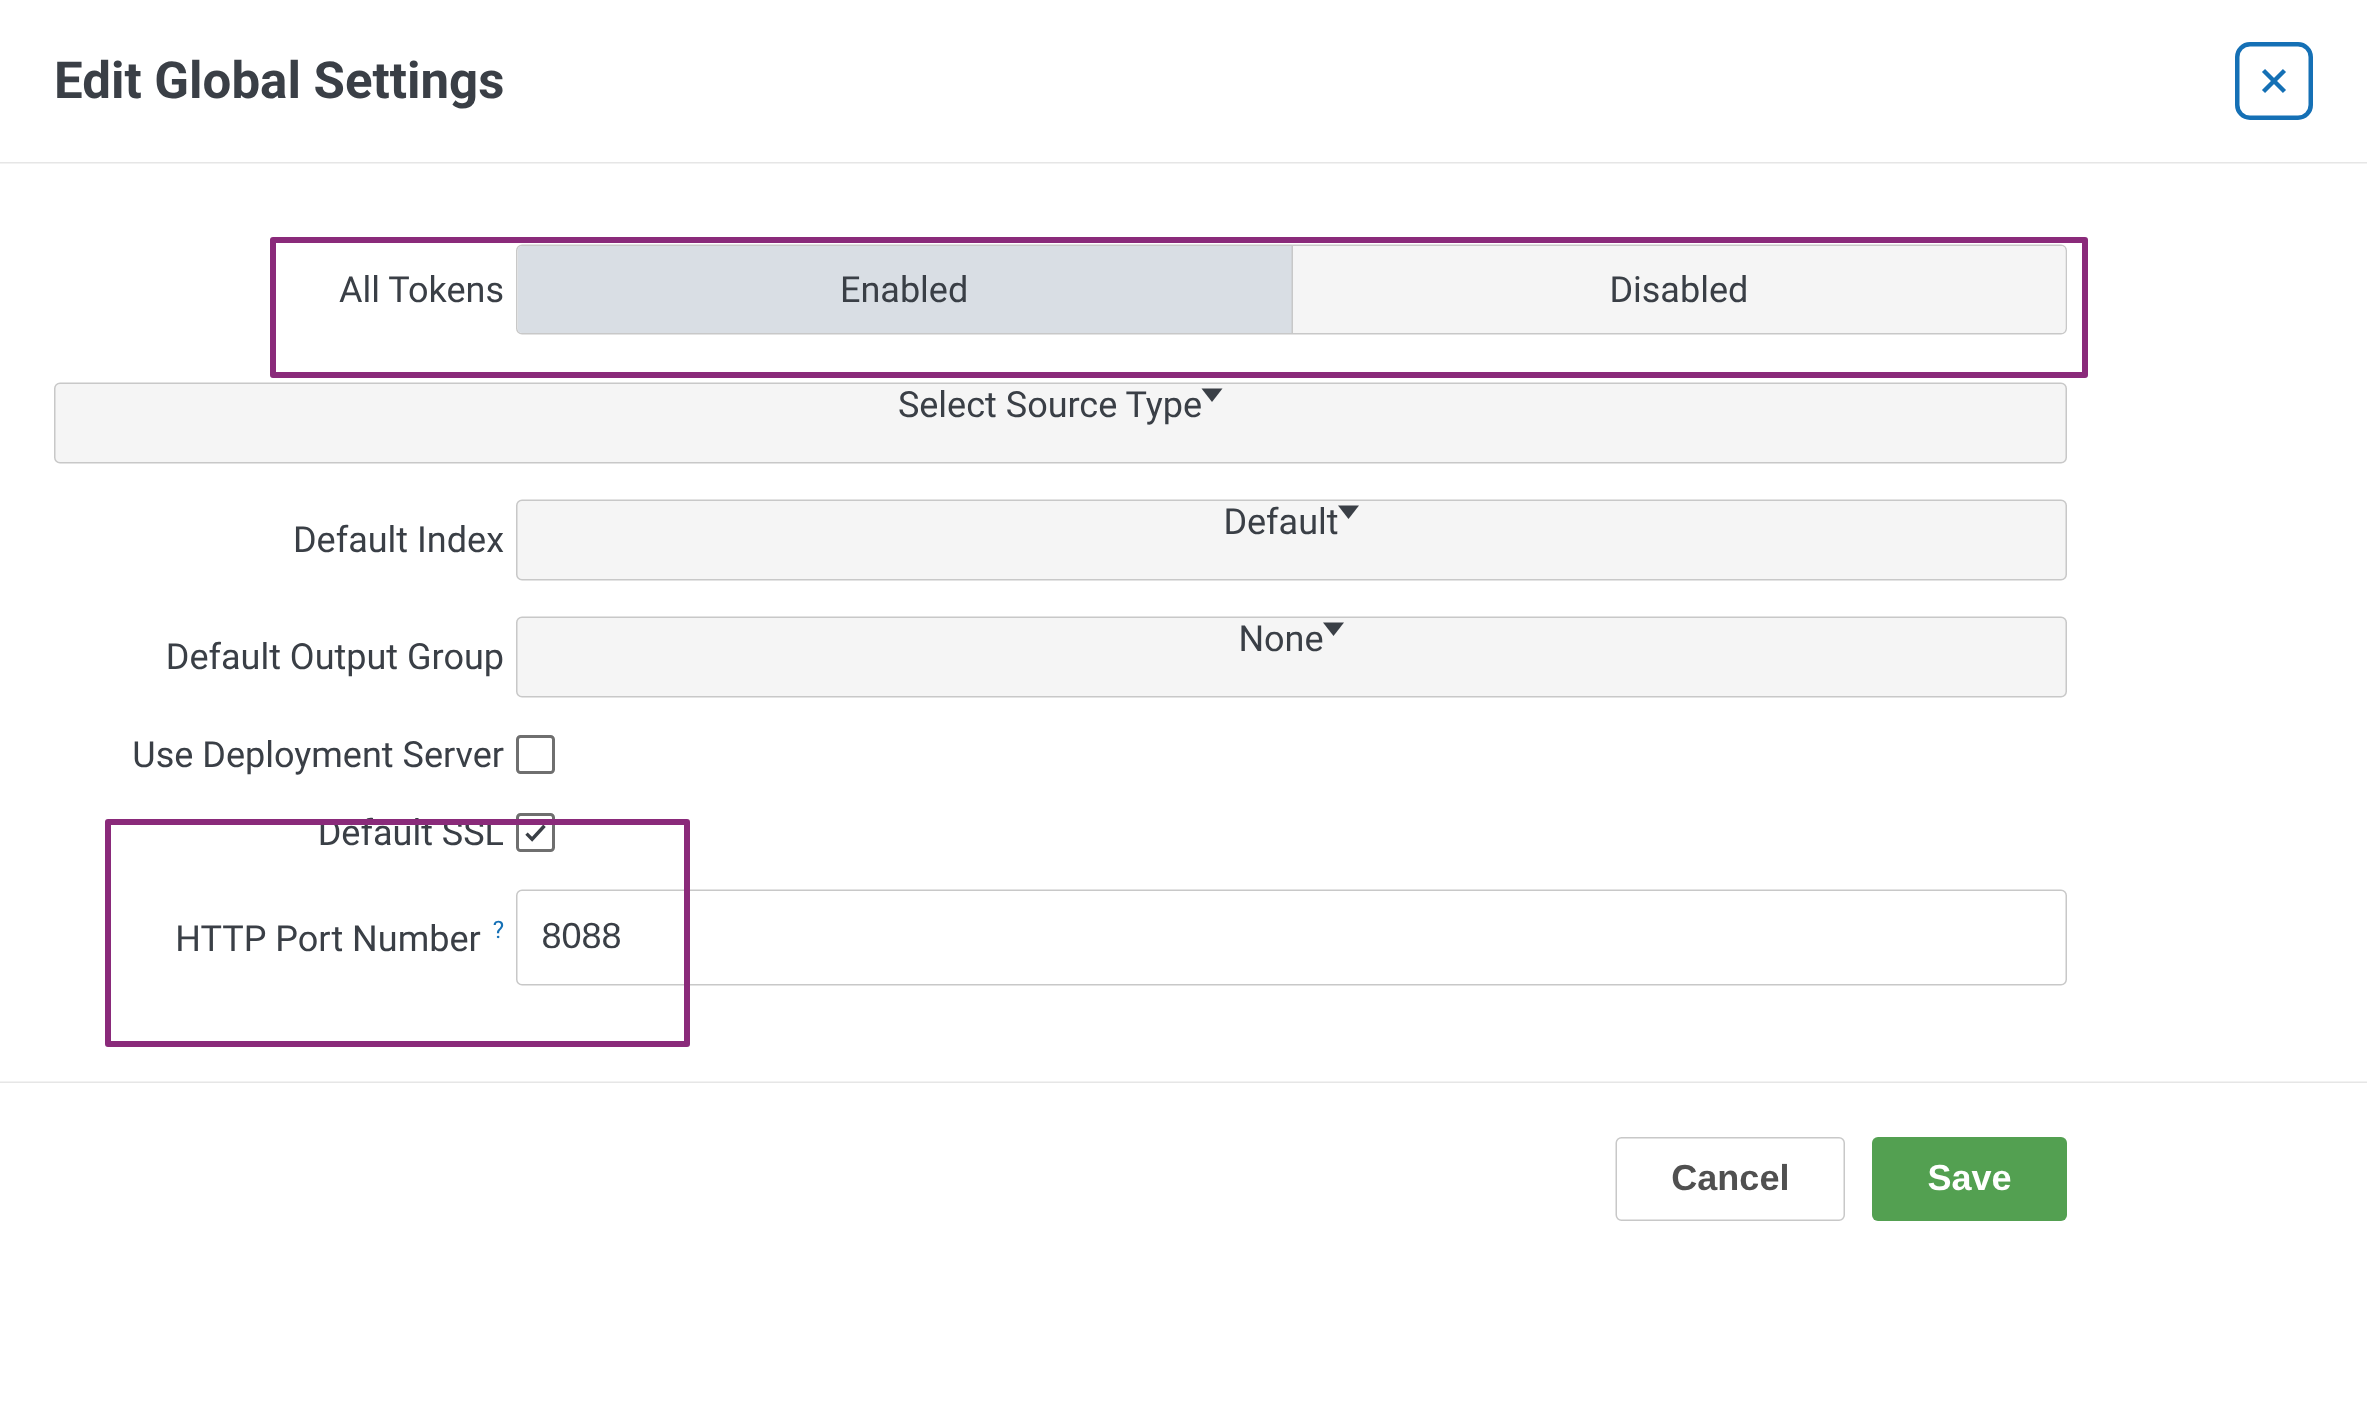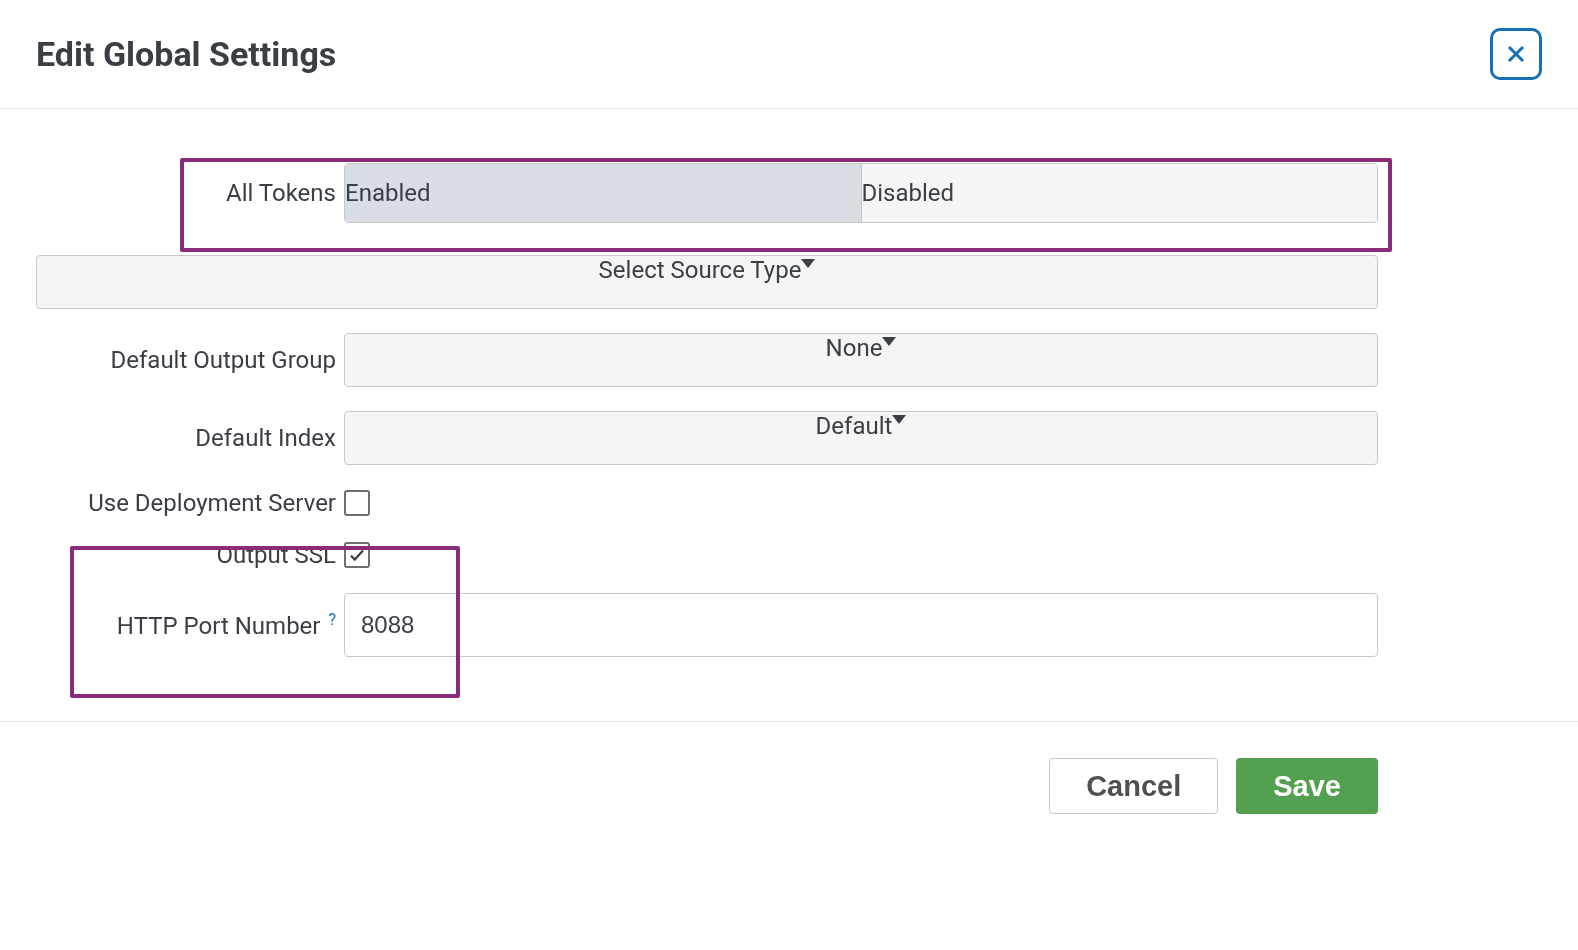--- a/index.html
+++ b/index.html
@@ -95,20 +95,21 @@
       width: 100%;
       border: 1px solid #c8c8c8;
       border-radius: 4px;
       overflow: hidden;
       height: 60px;
     }
     .toggle-option {
       flex: 1;
       display: flex;
       align-items: center;
+      justify-content: center;
       font-size: 24px;
       color: #3a3f46;
       background: #f5f5f5;
       cursor: pointer;
       border-right: 1px solid #c8c8c8;
     }
     .toggle-option:last-child {
       border-right: none;
     }
     .toggle-option.selected {
@@ -174,21 +175,21 @@
     .dialog-footer {
       border-top: 1px solid #e6e6e6;
       padding: 36px 200px 36px 36px;
       display: flex;
       justify-content: flex-end;
       gap: 18px;
     }
     .btn {
       height: 56px;
       padding: 0 36px;
-      font-size: 29px;
+      font-size: 24px;
       font-weight: 600;
       border-radius: 4px;
       cursor: pointer;
       border: 1px solid transparent;
     }
     .btn-cancel {
       background: #fff;
       color: #505050;
       border: 1px solid #c8c8c8;
     }
@@ -242,48 +243,48 @@
     <div class="form-row">
       <div class="form-control-wrap">
         <div class="dropdown-btn">
           <span>Select Source Type</span>
           <span class="caret"></span>
         </div>
       </div>
     </div>
 
     <div class="form-row">
+      <div class="form-label">Default Index</div>
+      <div class="form-control-wrap">
+        <div class="dropdown-btn">
+          <span>Default</span>
+          <span class="caret"></span>
+        </div>
+      </div>
+    </div>
+
+    <div class="form-row">
       <div class="form-label">Default Output Group</div>
       <div class="form-control-wrap">
         <div class="dropdown-btn">
           <span>None</span>
           <span class="caret"></span>
         </div>
       </div>
     </div>
 
     <div class="form-row">
-      <div class="form-label">Default Index</div>
-      <div class="form-control-wrap">
-        <div class="dropdown-btn">
-          <span>Default</span>
-          <span class="caret"></span>
-        </div>
-      </div>
-    </div>
-
-    <div class="form-row">
       <div class="form-label">Use Deployment Server</div>
       <div class="form-control-wrap">
         <div class="checkbox"></div>
       </div>
     </div>
 
     <div class="form-row">
-      <div class="form-label">Output SSL</div>
+      <div class="form-label">Default SSL</div>
       <div class="form-control-wrap">
         <div class="checkbox">
           <svg viewBox="0 0 24 24">
             <polyline points="4,13 9,18 20,6"></polyline>
           </svg>
         </div>
       </div>
     </div>
 
     <div class="form-row">

